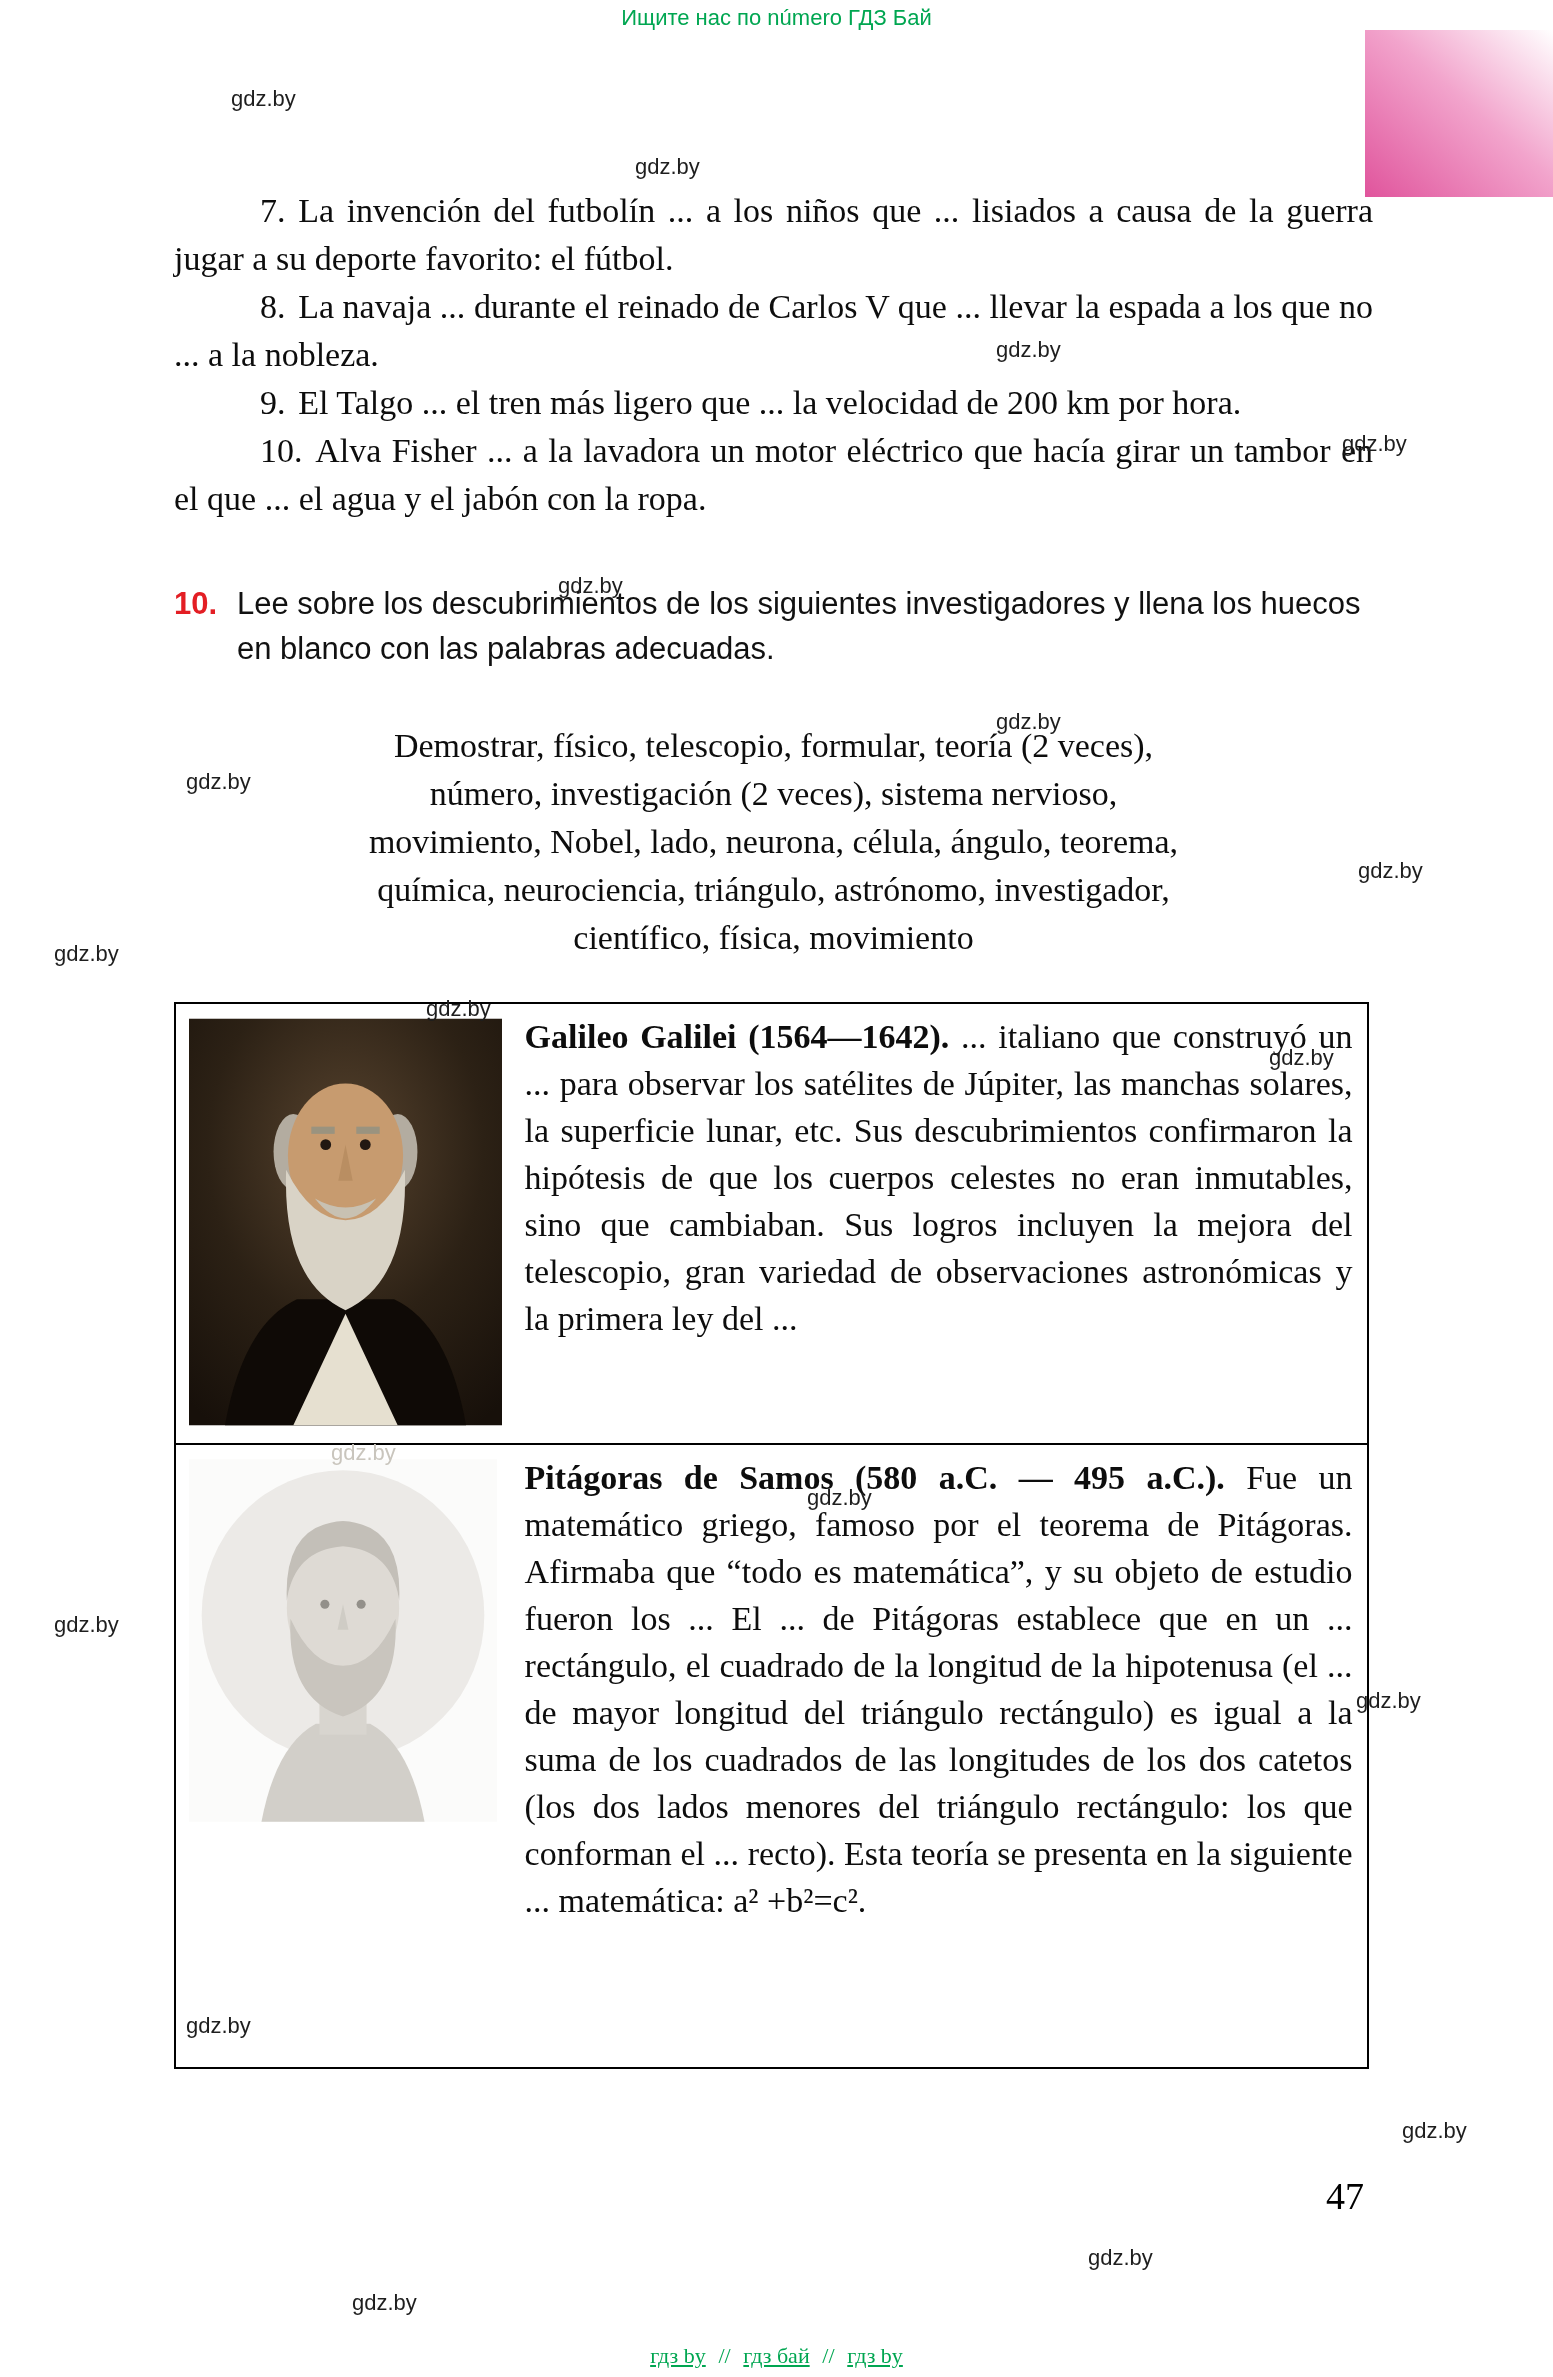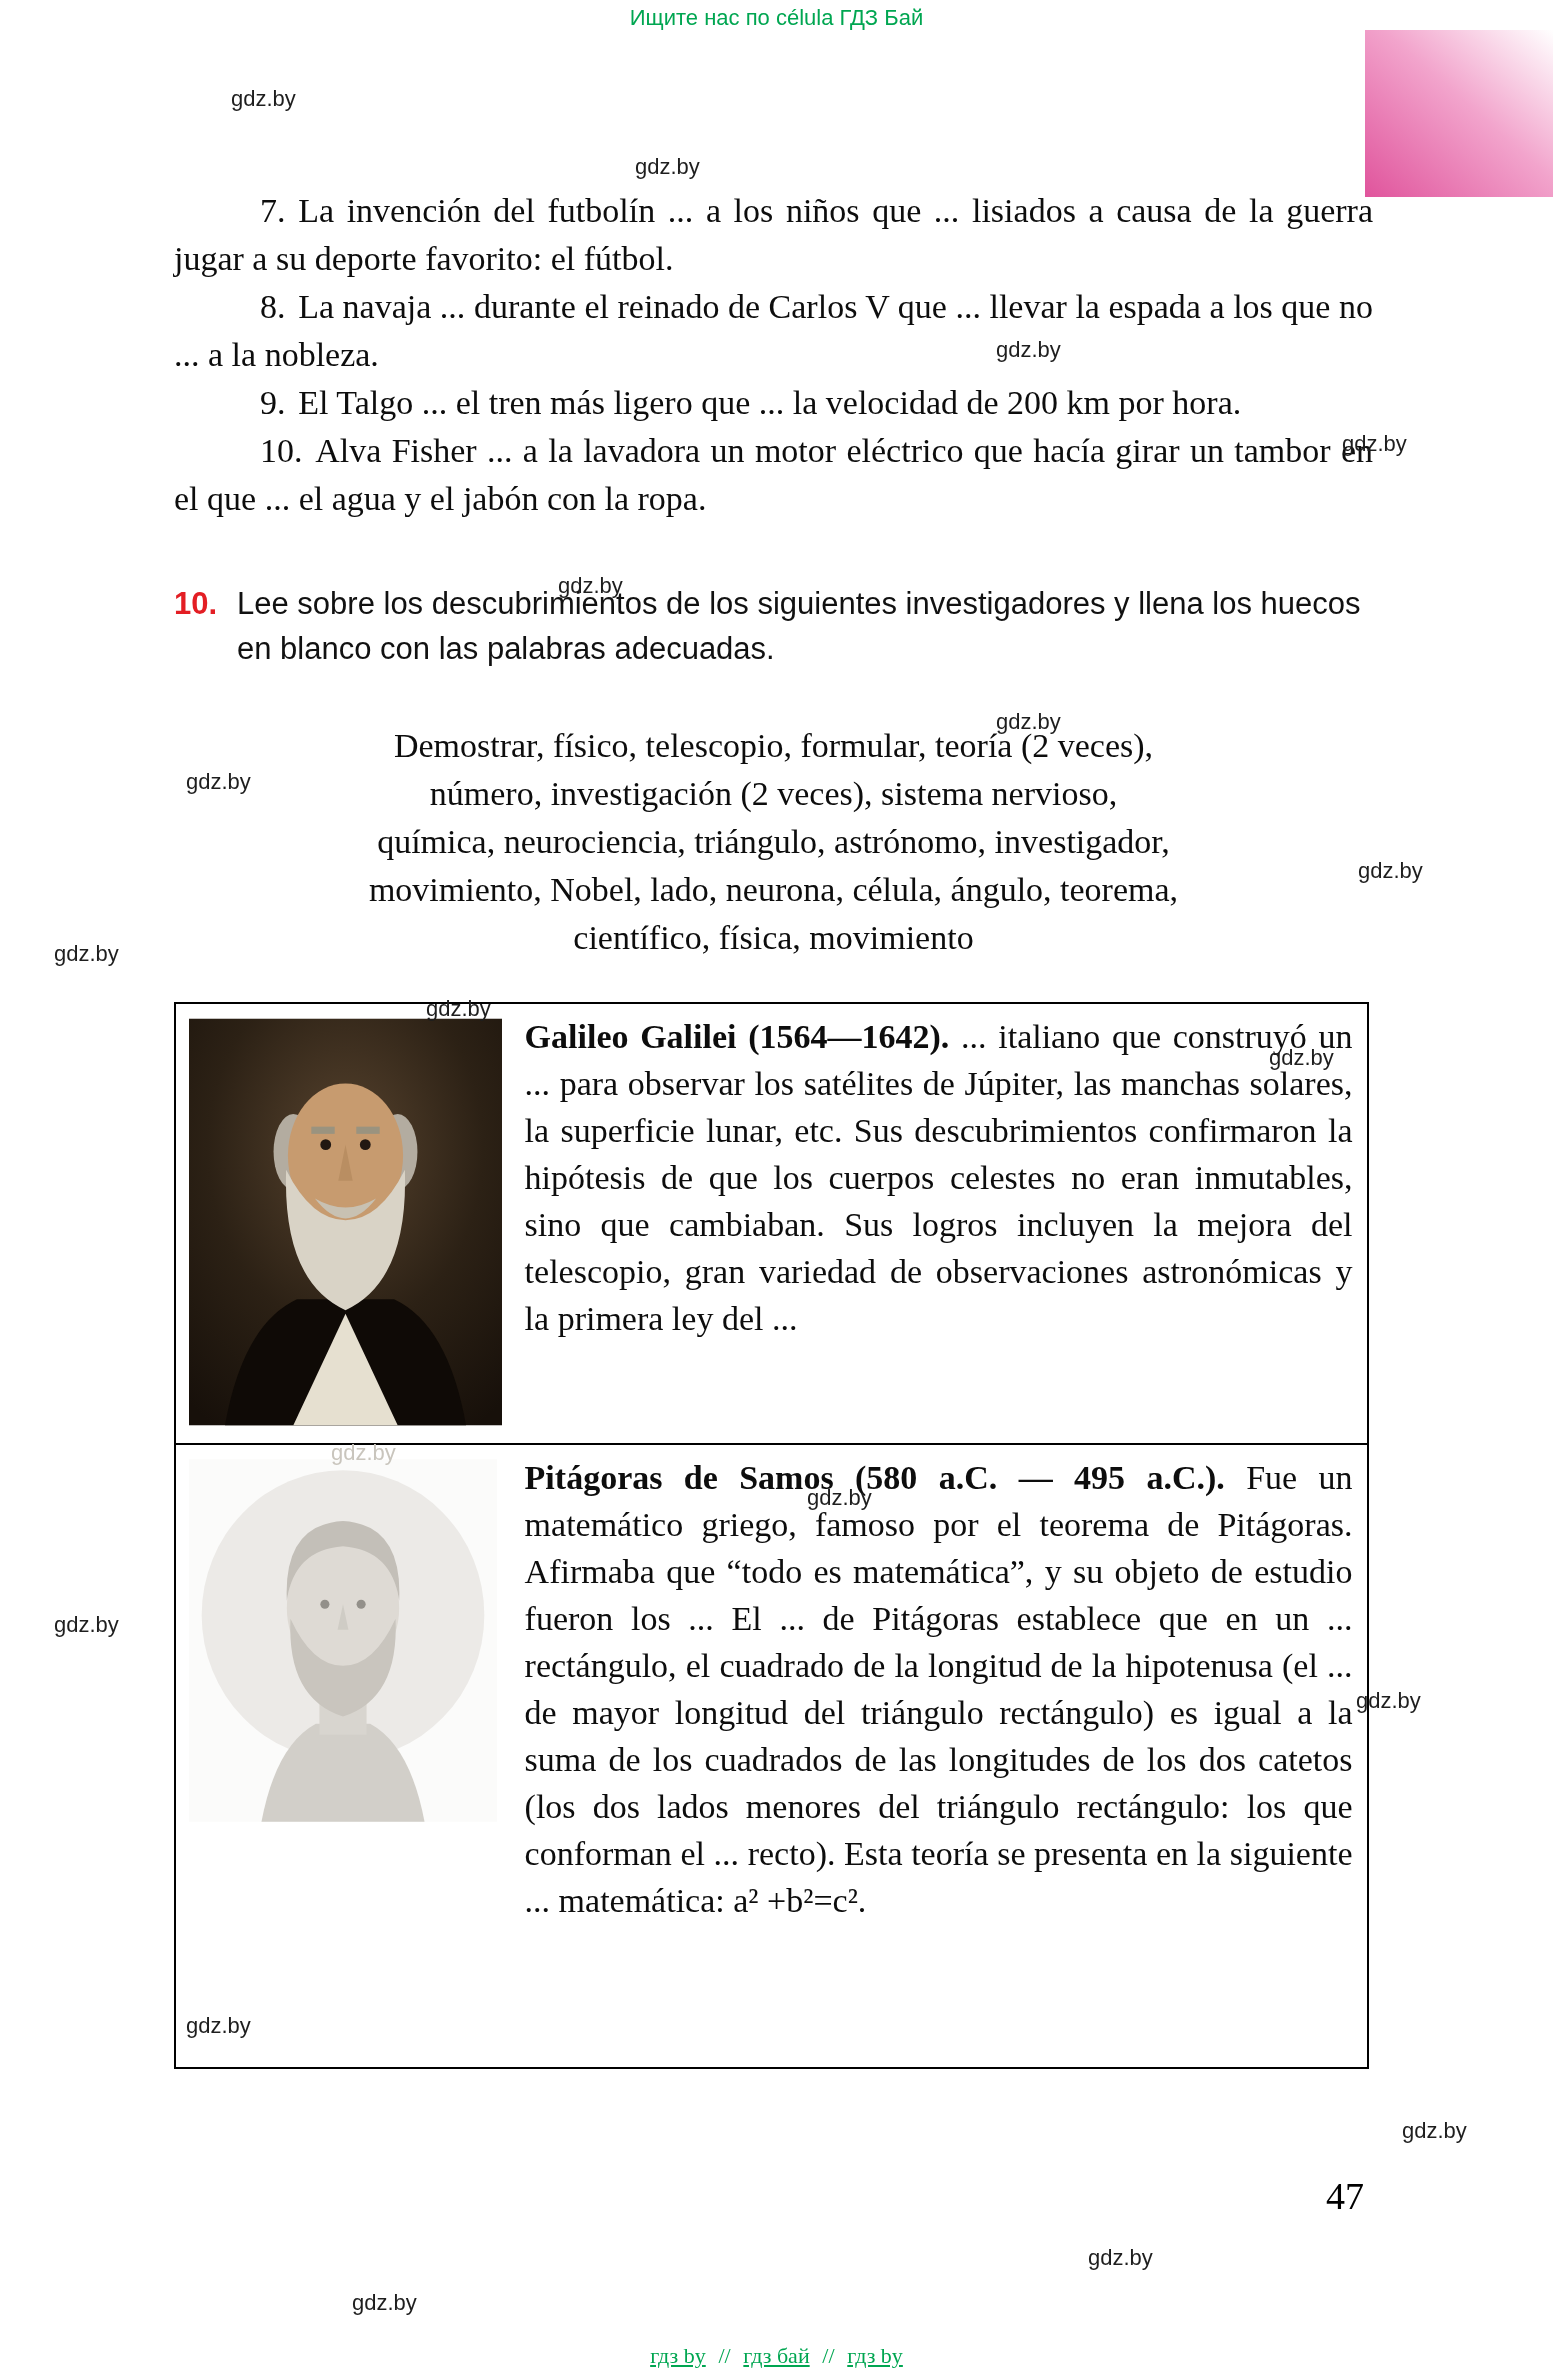--- a/index.html
+++ b/index.html
@@ -69,21 +69,21 @@
     font-size: 22px; color: #00a651; z-index: 4;
   }
   .blink { color: #00a651; text-decoration: underline; margin: 0 5.4px; cursor: pointer; }
   .bsep { color: #00a651; margin: 0 1.8px; }
 </style>
 </head>
 <body>
 
 <div class="page">
 
-  <div class="top-banner">Ищите нас по célula ГДЗ Бай</div>
+  <div class="top-banner">Ищите нас по número ГДЗ Бай</div>
   <div class="pink-box"></div>
 
   <span class="wm" style="left:231px;top:86px">gdz.by</span>
   <span class="wm" style="left:635px;top:154px">gdz.by</span>
   <span class="wm" style="left:996px;top:337px">gdz.by</span>
   <span class="wm" style="left:1342px;top:431px">gdz.by</span>
   <span class="wm" style="left:558px;top:573px">gdz.by</span>
   <span class="wm" style="left:996px;top:709px">gdz.by</span>
   <span class="wm" style="left:186px;top:769px">gdz.by</span>
   <span class="wm" style="left:1358px;top:858px">gdz.by</span>
@@ -107,22 +107,22 @@
     <p class="item"><span class="item-num">10.</span><span>Alva Fisher ... a la lavadora un motor eléctrico que hacía girar un tambor en el que ... el agua y el jabón con la ropa.</span></p>
 
     <div class="exercise">
       <span class="ex-num">10.</span>
       <div class="ex-text">Lee sobre los descubrimientos de los siguientes investigadores y llena los huecos en blanco con las palabras adecuadas.</div>
     </div>
 
     <div class="wordbank">
       <div class="wb-line">Demostrar, físico, telescopio, formular, teoría (2 veces),</div>
       <div class="wb-line">número, investigación (2 veces), sistema nervioso,</div>
+      <div class="wb-line">movimiento, Nobel, lado, neurona, célula, ángulo, teorema,</div>
       <div class="wb-line">química, neurociencia, triángulo, astrónomo, investigador,</div>
-      <div class="wb-line">movimiento, Nobel, lado, neurona, célula, ángulo, teorema,</div>
       <div class="wb-line">científico, física, movimiento</div>
     </div>
 
     <div class="dtable">
 
       <div class="trow trow1">
         <div class="tcell-img">
           <svg width="313" height="408" viewBox="0 0 174 226" role="img">
             <defs>
               <radialGradient id="g1" cx="50%" cy="32%" r="80%">

